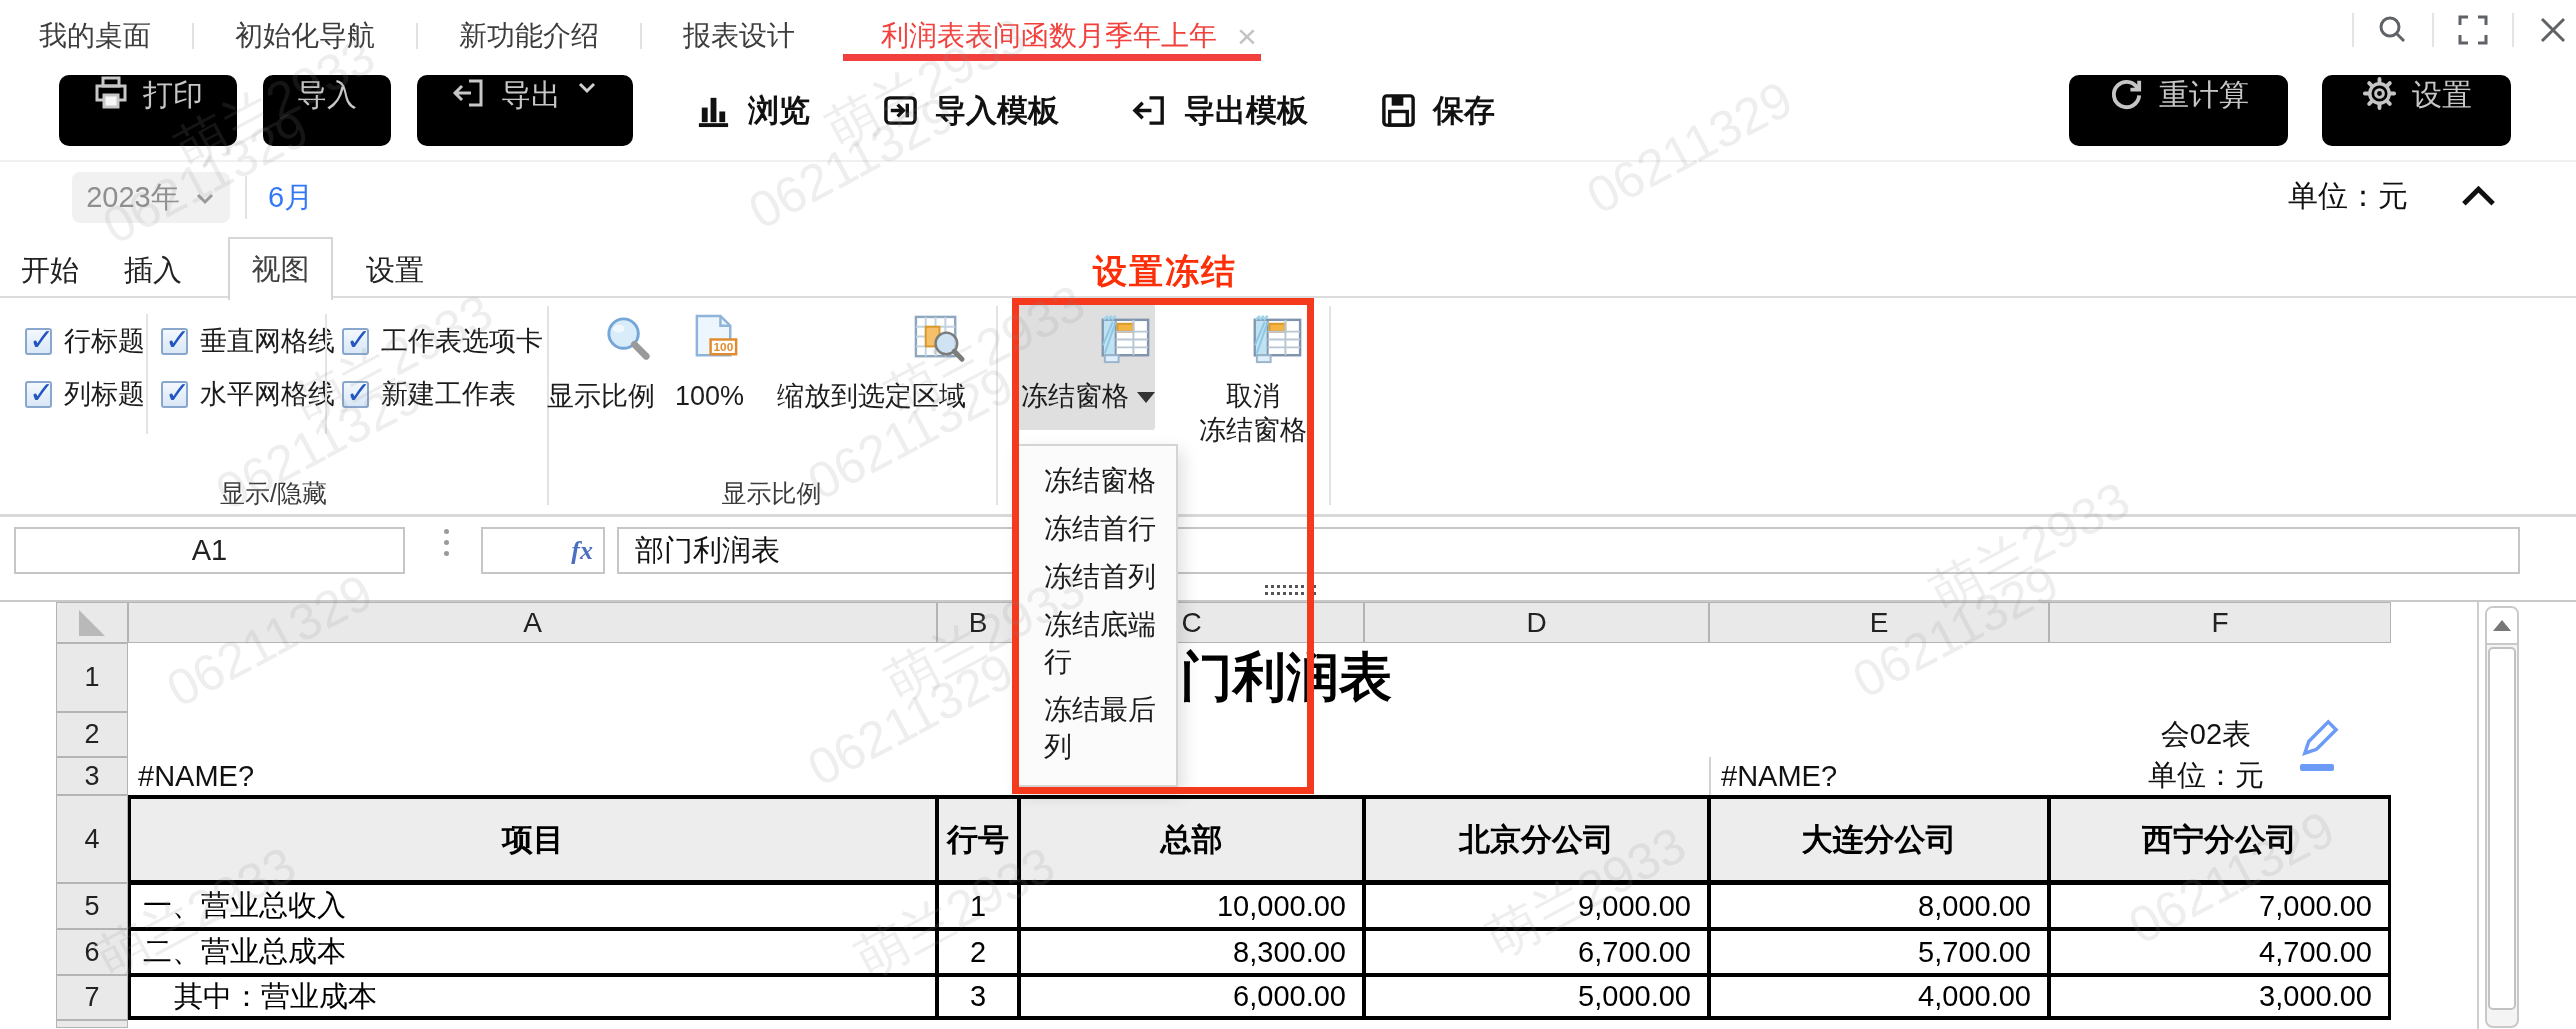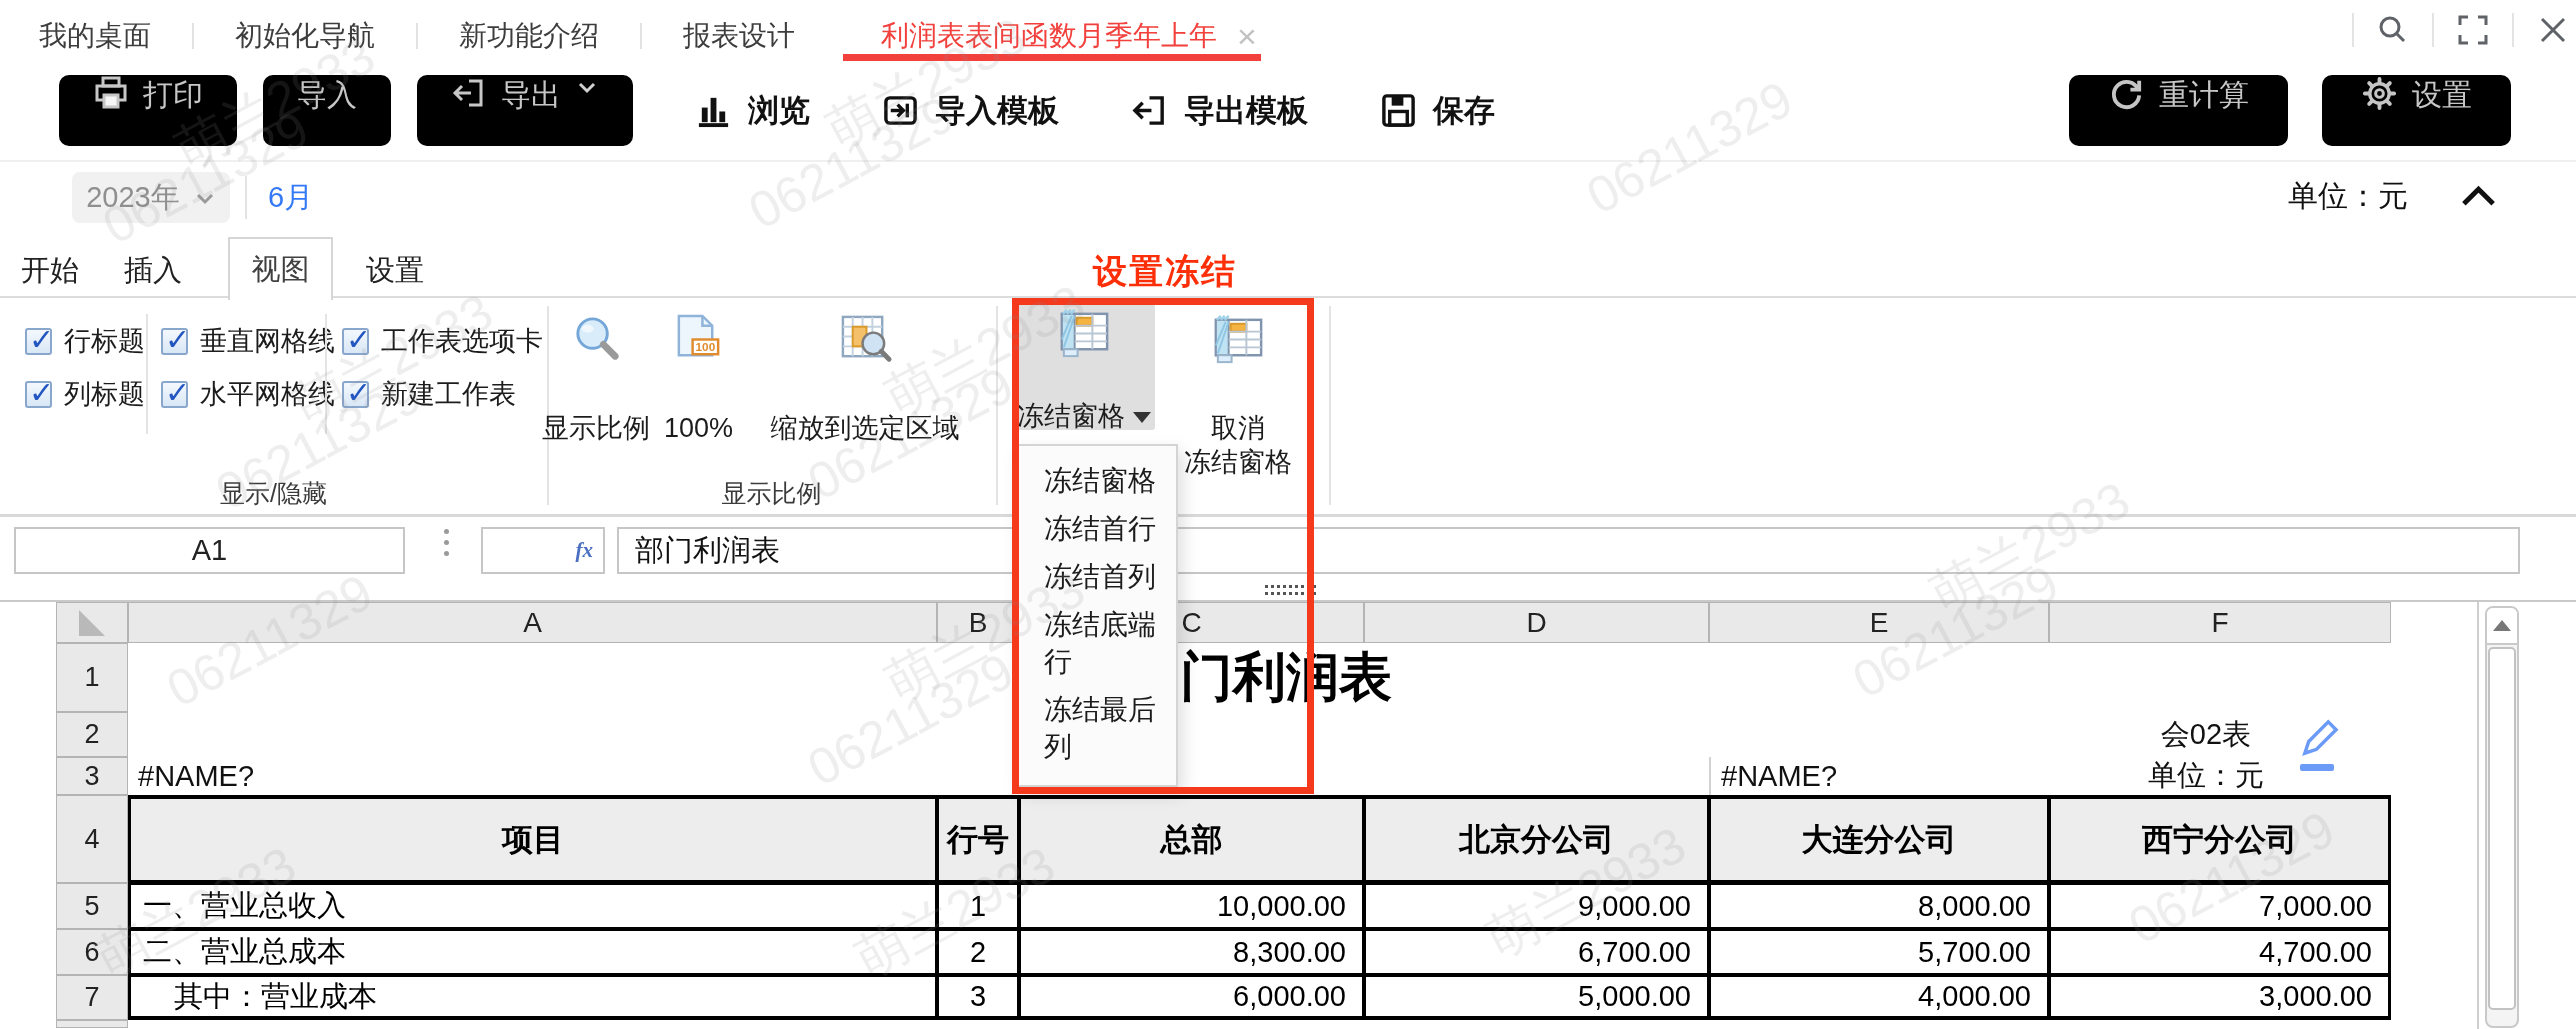--- a/index.html
+++ b/index.html
@@ -55,37 +55,37 @@
   .ribbon { position:absolute; left:0; top:296px; width:2576px; height:221px; background:#fff;
             border-top:2px solid #dcdcdc; border-bottom:3px solid #d9d9d9; z-index:11; }
   .cbrow { position:absolute; display:flex; align-items:center; gap:12px; height:34px; }
   .cbox { width:27px; height:27px; border:2px solid #89a6cd; border-radius:3px;
           background:linear-gradient(180deg,#f3f8fd,#d9e7f6); position:relative; flex:0 0 auto; }
   .cbox:after { content:"✓"; position:absolute; left:2px; top:-8px; color:#2356c0; font-size:30px; font-weight:700; }
   .cblabel { font-size:27px; color:#1c1c1c; white-space:nowrap; }
   .vsep-s { position:absolute; top:16px; height:120px; width:2px; background:#e4e4e4; }
   .vsep-g { position:absolute; top:8px; height:199px; width:2px; background:#e3e3e3; }
   .group-label { position:absolute; top:179px; text-align:center; font-size:25px; color:#3c3c3c; }
-  .rbtn { position:absolute; top:6px; display:flex; flex-direction:column; align-items:center;gap:32px; }
+  .rbtn { position:absolute; top:6px; display:flex; flex-direction:column; align-items:flex-end; }
   .rbtn .ric { height:71px; display:flex; align-items:center; justify-content:center; }
   .rbtn .rlb { font-size:27px; color:#1c1c1c; margin-top:4px; white-space:nowrap; text-align:center; line-height:34px; }
   .rbtn.selected { background:#dfdfdf; border-radius:3px; }
   .caret-down { display:inline-block; width:0; height:0; border-left:9px solid transparent;
                 border-right:9px solid transparent; border-top:11px solid #333; margin-left:8px; vertical-align:middle; }
 
   
   .fbar { position:absolute; left:0; top:519px; width:2576px; height:61px; background:#fff; z-index:6; }
   .namebox { position:absolute; left:14px; top:8px; width:391px; height:47px; border:2px solid #c6c6c6;
              display:flex; align-items:center; justify-content:center; font-size:29px; color:#222; background:#fff; }
   .fdots { position:absolute; left:444px; top:10px; display:flex; flex-direction:column; gap:6px; }
   .fdots i { width:5px; height:5px; background:#9a9a9a; border-radius:50%; }
   .fxbox { position:absolute; left:481px; top:8px; width:124px; height:47px; border:2px solid #c6c6c6;
            display:flex; align-items:center; justify-content:flex-end; padding-right:10px; background:#fff; }
   .fx { font-family:"Liberation Serif","DejaVu Serif",serif; font-style:italic; font-weight:700;
-        font-size:21px; color:#4a6fc3; }
+        font-size:26px; color:#4a6fc3; }
   .finput { position:absolute; left:617px; top:8px; width:1903px; height:47px; border:2px solid #c6c6c6;
             display:flex; align-items:center; padding-left:16px; font-size:29px; color:#111; background:#fff; }
 
   
   .splitter { position:absolute; left:0; top:580px; width:2576px; height:22px; background:#fff;
               border-bottom:2px solid #c9c9c9; z-index:6; }
   .split-handle { position:absolute; left:1265px; top:5px; width:51px; height:10px;
                   border-top:3px dotted #555; border-bottom:3px dotted #555; }
 
   

